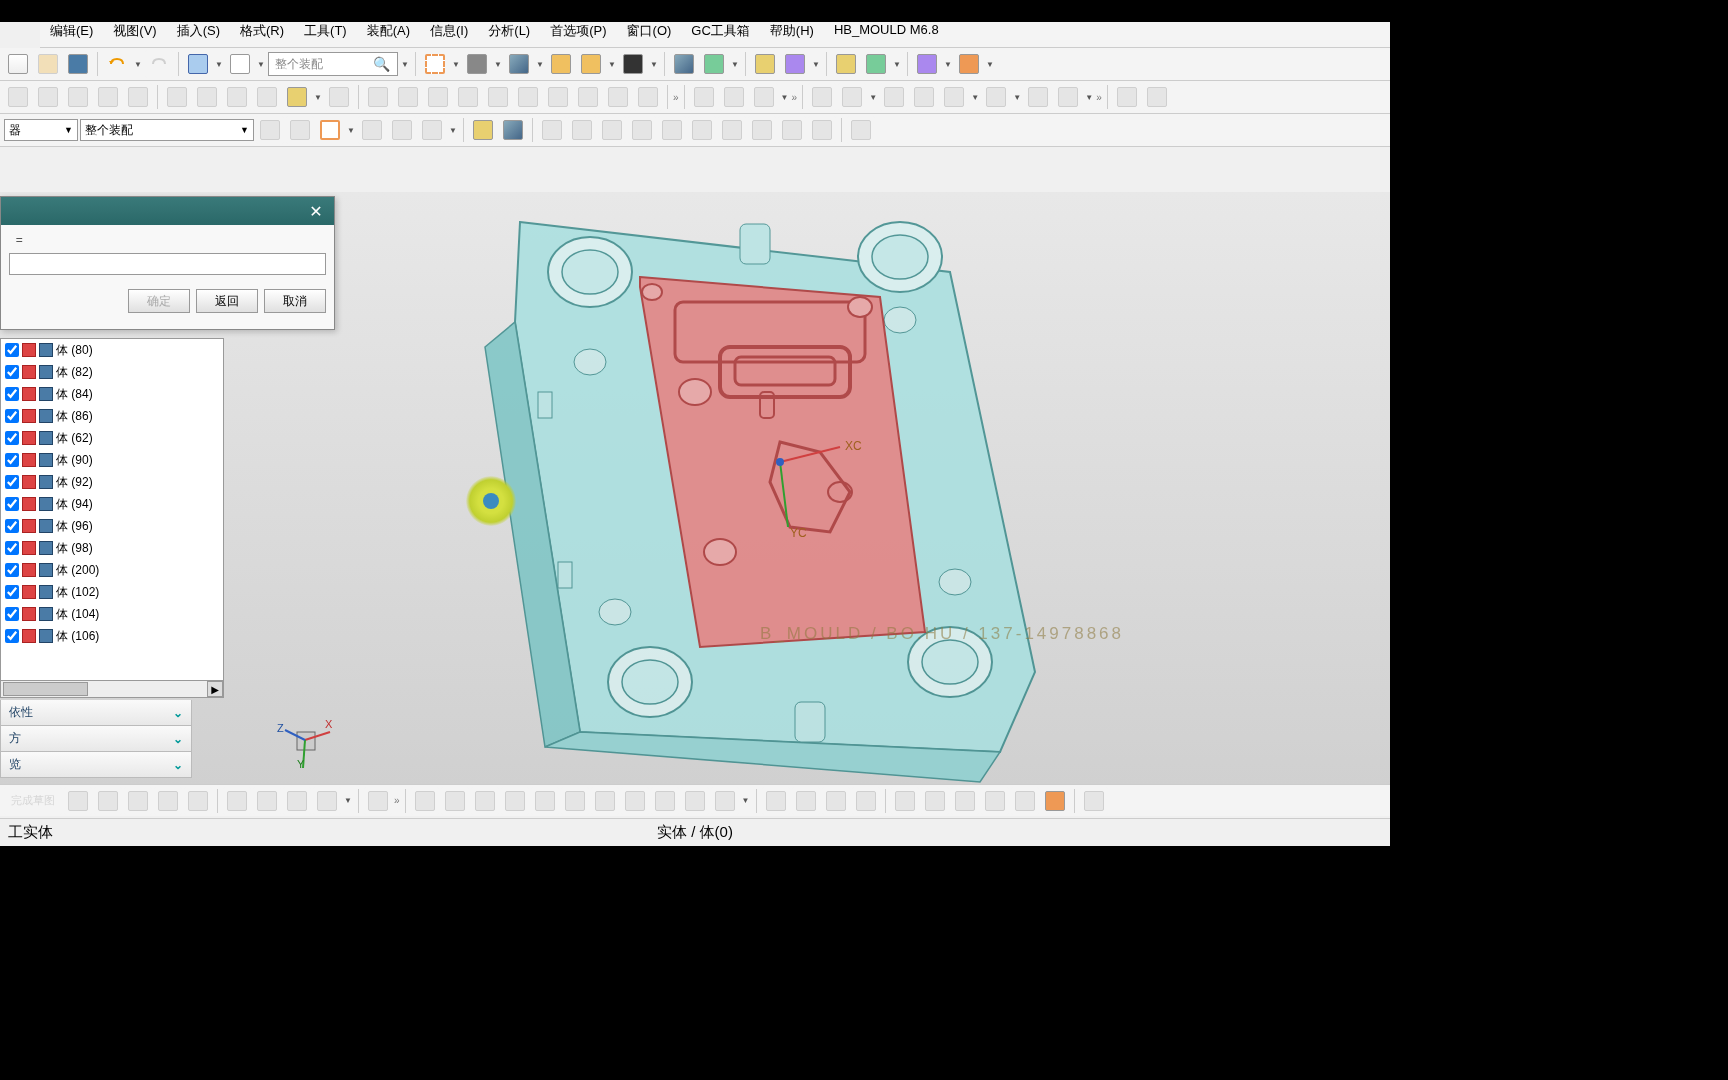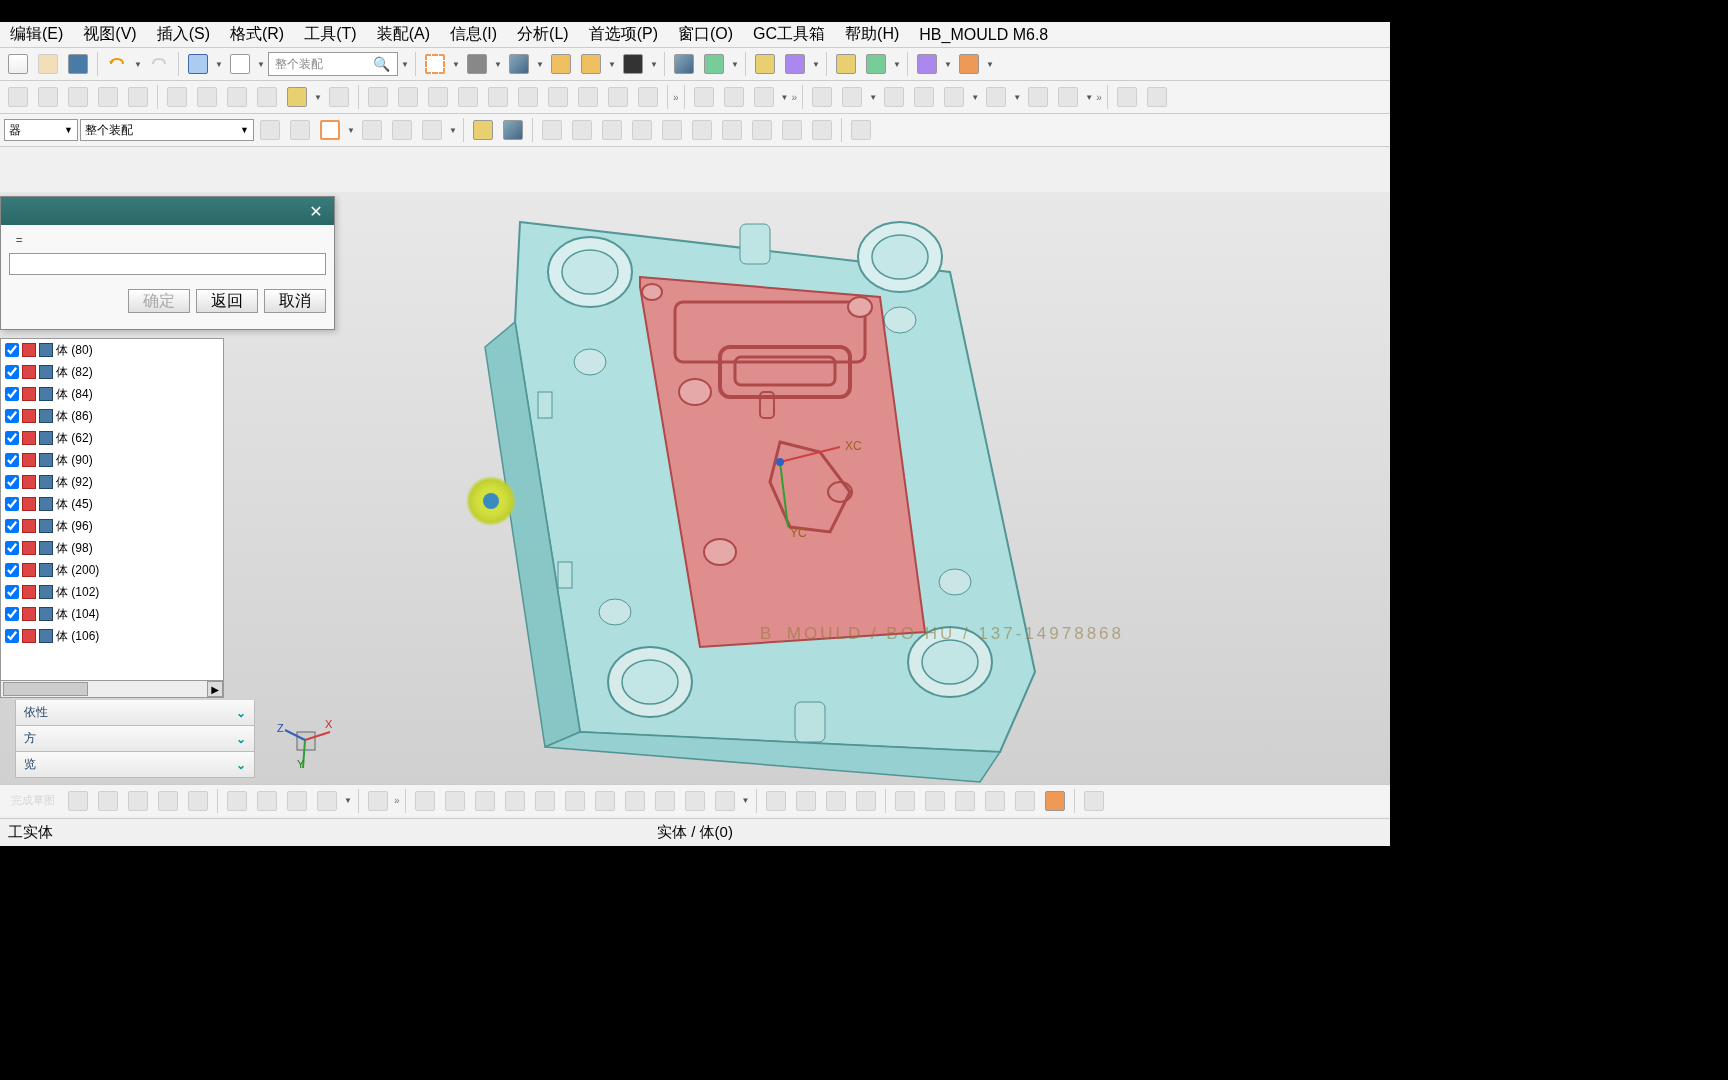--- a/index.html
+++ b/index.html
@@ -2,21 +2,21 @@
 <html><head>
 <meta charset="utf-8">
 <style>
 * { margin: 0; padding: 0; box-sizing: border-box; font-family: "Microsoft YaHei", Arial, sans-serif; }
 body { width: 1728px; height: 1080px; background: #000; overflow: hidden; position: relative; }
 .app { position: absolute; top: 22px; left: 0; width: 1390px; height: 824px; background: #f0f0f0; }
 
 .titlebar { height: 28px; background: #fff; display: flex; align-items: center; padding: 0 8px; font-size: 14px; color: #333; }
 .titlebar .siemens { margin-left: auto; letter-spacing: 2px; font-weight: bold; color: #009999; font-size: 16px; }
 
-.menubar { height: 26px; background: #f4f4f4; border-bottom: 1px solid #ccc; display: flex; align-items: center; font-size: 16px; }
+.menubar { height: 26px; background: #f4f4f4; border-bottom: 1px solid #ccc; display: flex; font-size: 13px; margin-left: 40px; }
 .menubar span { padding: 0 10px; cursor: pointer; }
 
 .toolbar { display: flex; align-items: center; padding: 2px 4px; background: #f4f4f4; border-bottom: 1px solid #ccc; gap: 2px; flex-wrap: nowrap; }
 .tb-btn { width: 28px; height: 28px; border: 1px solid transparent; background: #f4f4f4; border-radius: 2px; display: flex; align-items: center; justify-content: center; position: relative; }
 .tb-btn.dis { opacity: 0.4; }
 .tb-sep { width: 1px; height: 24px; background: #ccc; margin: 0 3px; }
 .tb-drop { width: 10px; height: 28px; display: flex; align-items: center; justify-content: center; font-size: 8px; color: #555; }
 
 .ico { width: 20px; height: 20px; background: #d0d0d0; border: 1px solid #999; border-radius: 2px; }
 .ico.new { background: linear-gradient(#fff,#eee); }
@@ -37,33 +37,33 @@
 .combo .arr { margin-left: auto; font-size: 9px; }
 
 
 .dialog { position: absolute; top: 174px; left: 0; width: 335px; background: #f8f8f8; border: 1px solid #888; box-shadow: 2px 2px 6px rgba(0,0,0,0.2); z-index: 10; }
 .dlg-header { height: 28px; background: linear-gradient(#3a7a7a,#2a6868); display: flex; align-items: center; padding: 0 8px; color: #fff; font-size: 13px; }
 .dlg-close { margin-left: auto; width: 20px; height: 20px; display: flex; align-items: center; justify-content: center; font-size: 16px; cursor: pointer; }
 .dlg-body { padding: 8px; }
 .dlg-filter { font-size: 12px; color: #555; margin-bottom: 6px; }
 .dlg-input { width: 100%; height: 22px; border: 1px solid #999; background: #fff; margin-bottom: 10px; }
 .dlg-buttons { display: flex; justify-content: flex-end; gap: 6px; padding: 4px 0 8px; }
-.dlg-btn { width: 62px; height: 24px; border: 1px solid #999; background: linear-gradient(#fff,#e0e0e0); font-size: 16px; display: flex; align-items: center; justify-content: center; cursor: pointer; }
+.dlg-btn { width: 62px; height: 24px; border: 1px solid #999; background: linear-gradient(#fff,#e0e0e0); font-size: 12px; display: flex; align-items: center; justify-content: center; cursor: pointer; }
 .dlg-btn.dis { color: #aaa; }
 
 .tree-area { position: absolute; top: 316px; left: 0; width: 224px; height: 343px; background: #fff; border: 1px solid #999; overflow-y: auto; z-index: 5; }
 .tree-row { display: flex; align-items: center; height: 22px; padding: 4px 4px; font-size: 12px; gap: 3px; }
 .tree-row input[type=checkbox] { width: 14px; height: 14px; }
 .tree-ico1 { width: 14px; height: 14px; background: #d44; border: 1px solid #a22; }
 .tree-ico2 { width: 14px; height: 14px; background: #4a7ba6; border: 1px solid #246; }
 .tree-hscroll { position:absolute; top:658px; left:0; width:224px; height:18px; background:#eee; border:1px solid #999; display:flex; align-items:center; }
 .tree-hscroll .thumb{ width:85px; height:14px; background:#ccc; border:1px solid #999; margin-left:2px;}
 .tree-hscroll .rbtn{ margin-left:auto; width:16px; height:16px; background:#ddd; border:1px solid #999; font-size:10px; display:flex; align-items:center; justify-content:center;}
 
-.panel-sections { position: absolute; top: 678px; left: 15px; width: 240px; }
+.panel-sections { position: absolute; top: 678px; left: 0; width: 192px; }
 .psec { height: 26px; background: linear-gradient(#fafafa,#e8e8e8); border: 1px solid #bbb; border-top: none; display: flex; align-items: center; padding: 0 8px; font-size: 12px; color: #246; }
 .psec .chev { margin-left: auto; color: #009999; font-weight: bold; }
 
 
 .viewport { position: absolute; top: 170px; left: 0; right: 0; bottom: 60px; background: linear-gradient(#e8e8e8,#d0d0d0); }
 .model-svg { position: absolute; top: 0; left: 340px; width: 740px; height: 610px; }
 .watermark { position: absolute; top: 432px; left: 760px; font-size: 17px; color: rgba(140,120,60,0.55); letter-spacing: 3px; font-weight: 500; }
 .cursor-highlight { position: absolute; top: 284px; left: 466px; width: 50px; height: 50px; border-radius: 50%; background: radial-gradient(circle,#d4e040 35%,#c0d030 60%,rgba(200,210,50,0) 72%); display:flex; align-items:center; justify-content:center; }
 .cursor-highlight .inner{ width:16px; height:16px; border-radius:50%; background:#3a8bc0; }
 
@@ -512,21 +512,21 @@
       <div class="tree-row">
         <input type="checkbox" checked="" style="">
         <span class="tree-ico1"></span>
         <span class="tree-ico2"></span>
         <span>体 (92)</span>
       </div>
       <div class="tree-row">
         <input type="checkbox" checked="" style="">
         <span class="tree-ico1"></span>
         <span class="tree-ico2"></span>
-        <span>体 (45)</span>
+        <span>体 (94)</span>
       </div>
       <div class="tree-row">
         <input type="checkbox" checked="" style="">
         <span class="tree-ico1"></span>
         <span class="tree-ico2"></span>
         <span>体 (96)</span>
       </div>
       <div class="tree-row">
         <input type="checkbox" checked="" style="">
         <span class="tree-ico1"></span>

